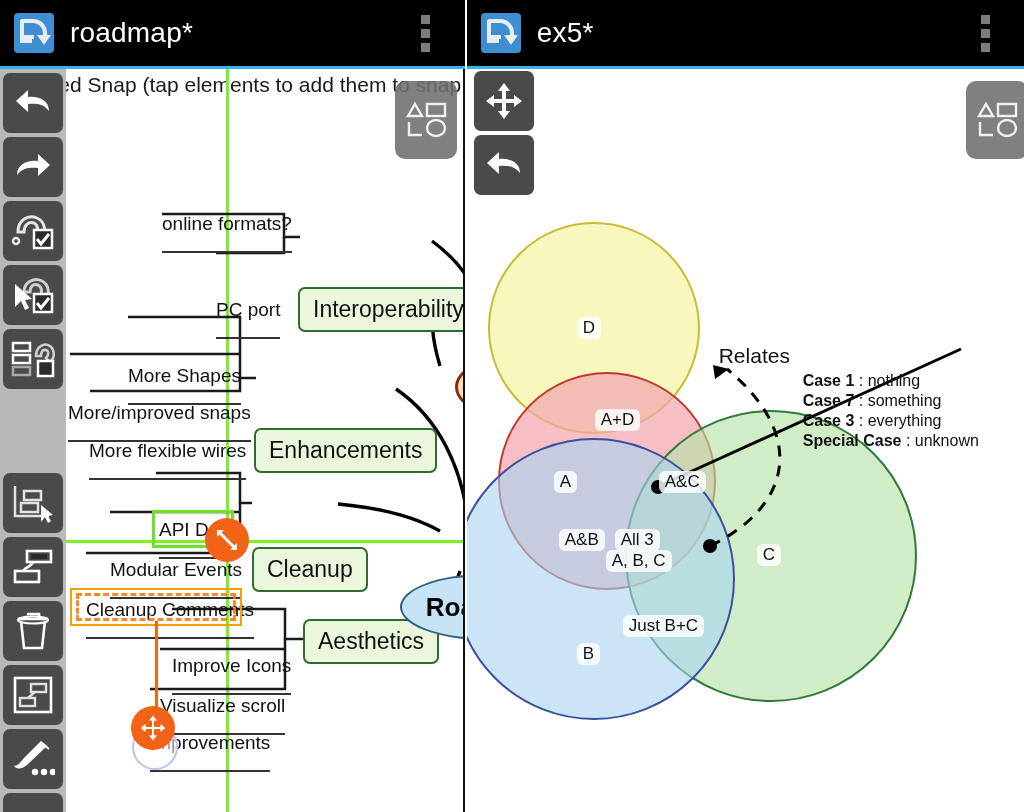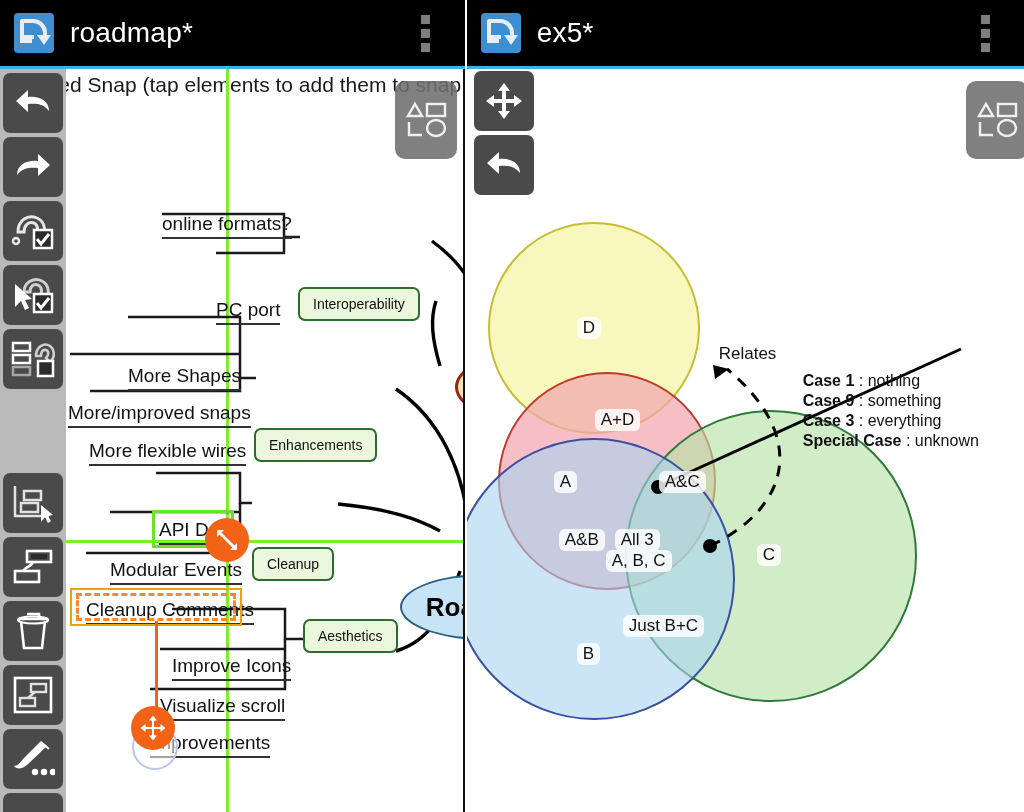--- a/index.html
+++ b/index.html
@@ -84,26 +84,26 @@
   .fab-shapes {
     position:absolute; width:62px; height:78px; border-radius:10px;
     background:rgba(110,110,110,0.88); z-index:25;
     display:flex; align-items:center; justify-content:center; cursor:pointer;
   }
 
   
   .mm { position:absolute; left:0; top:0; width:512px; height:743px; }
   .node {
     position:absolute; border:2px solid #2f6b2f; background:#eaf7dc;
-    border-radius:7px; font-size:14px; color:#111;
+    border-radius:7px; font-size:23px; color:#111;
     padding:7px 13px; white-space:nowrap;
   }
   .leaf {
     position:absolute; font-size:19px; color:#111; white-space:nowrap;
-    border-bottom:2px solid #333; padding-bottom:2px;
+    border-bottom:2px solid #333; padding-bottom:16px;
   }
   .ellipse {
     position:absolute; border-radius:50%; display:flex;
     align-items:center; justify-content:center; white-space:nowrap;
   }
   .ell-root {
     background:#c7e4f7; border:2px solid #2b6182;
     font-size:26px; font-weight:bold; color:#000;
   }
   .ell-future {
@@ -131,21 +131,21 @@
   .legend {
     position:absolute; font-size:16px; color:#111; line-height:20px;
     white-space:nowrap;
   }
   .legend b { font-weight:bold; }
   .vlabel {
     position:absolute; background:rgba(255,255,255,0.82); border-radius:6px;
     padding:1px 6px; font-size:17px; color:#111; white-space:nowrap;
     text-align:center;
   }
-  .relates-label { position:absolute; font-size:17px; color:#111; }
+  .relates-label { position:absolute; font-size:21px; color:#111; }
 </style>
 </head>
 <body>
 
 <div class="app">
 
   <div class="panel left">
 
     <div class="titlebar">
       <div class="applogo">
@@ -396,21 +396,21 @@
         <div class="vlabel" style="left:148px;top:460px;">All 3</div>
         <div class="vlabel" style="left:139px;top:481px;">A, B, C</div>
         <div class="vlabel" style="left:156px;top:492px;transform:translateY(54px);">Just B+C</div>
         <div class="vlabel" style="left:110px;top:574px;">B</div>
         <div class="vlabel" style="left:290px;top:475px;">C</div>
 
         <div class="relates-label" style="left:252px;top:275px;">Relates</div>
 
         <div class="legend" style="left:336px;top:302px;">
           <div><b>Case 1</b><span> : </span><span>nothing</span></div>
-          <div><b>Case 9</b><span> : </span><span>something</span></div>
+          <div><b>Case 7</b><span> : </span><span>something</span></div>
           <div><b>Case 3</b><span> : </span><span>everything</span></div>
           <div><b>Special Case</b><span> : </span><span>unknown</span></div>
         </div>
       </div>
 
       <div style="position:absolute;left:4px;top:0;width:66px;z-index:20;">
         <div class="tbtn">
           <svg width="38" height="38" viewBox="0 0 38 38">
             <path d="M19 1 L25 9 L21 9 L21 17 L29 17 L29 13 L37 19 L29 25 L29 21 L21 21
                      L21 29 L25 29 L19 37 L13 29 L17 29 L17 21 L9 21 L9 25 L1 19 L9 13 L9 17

